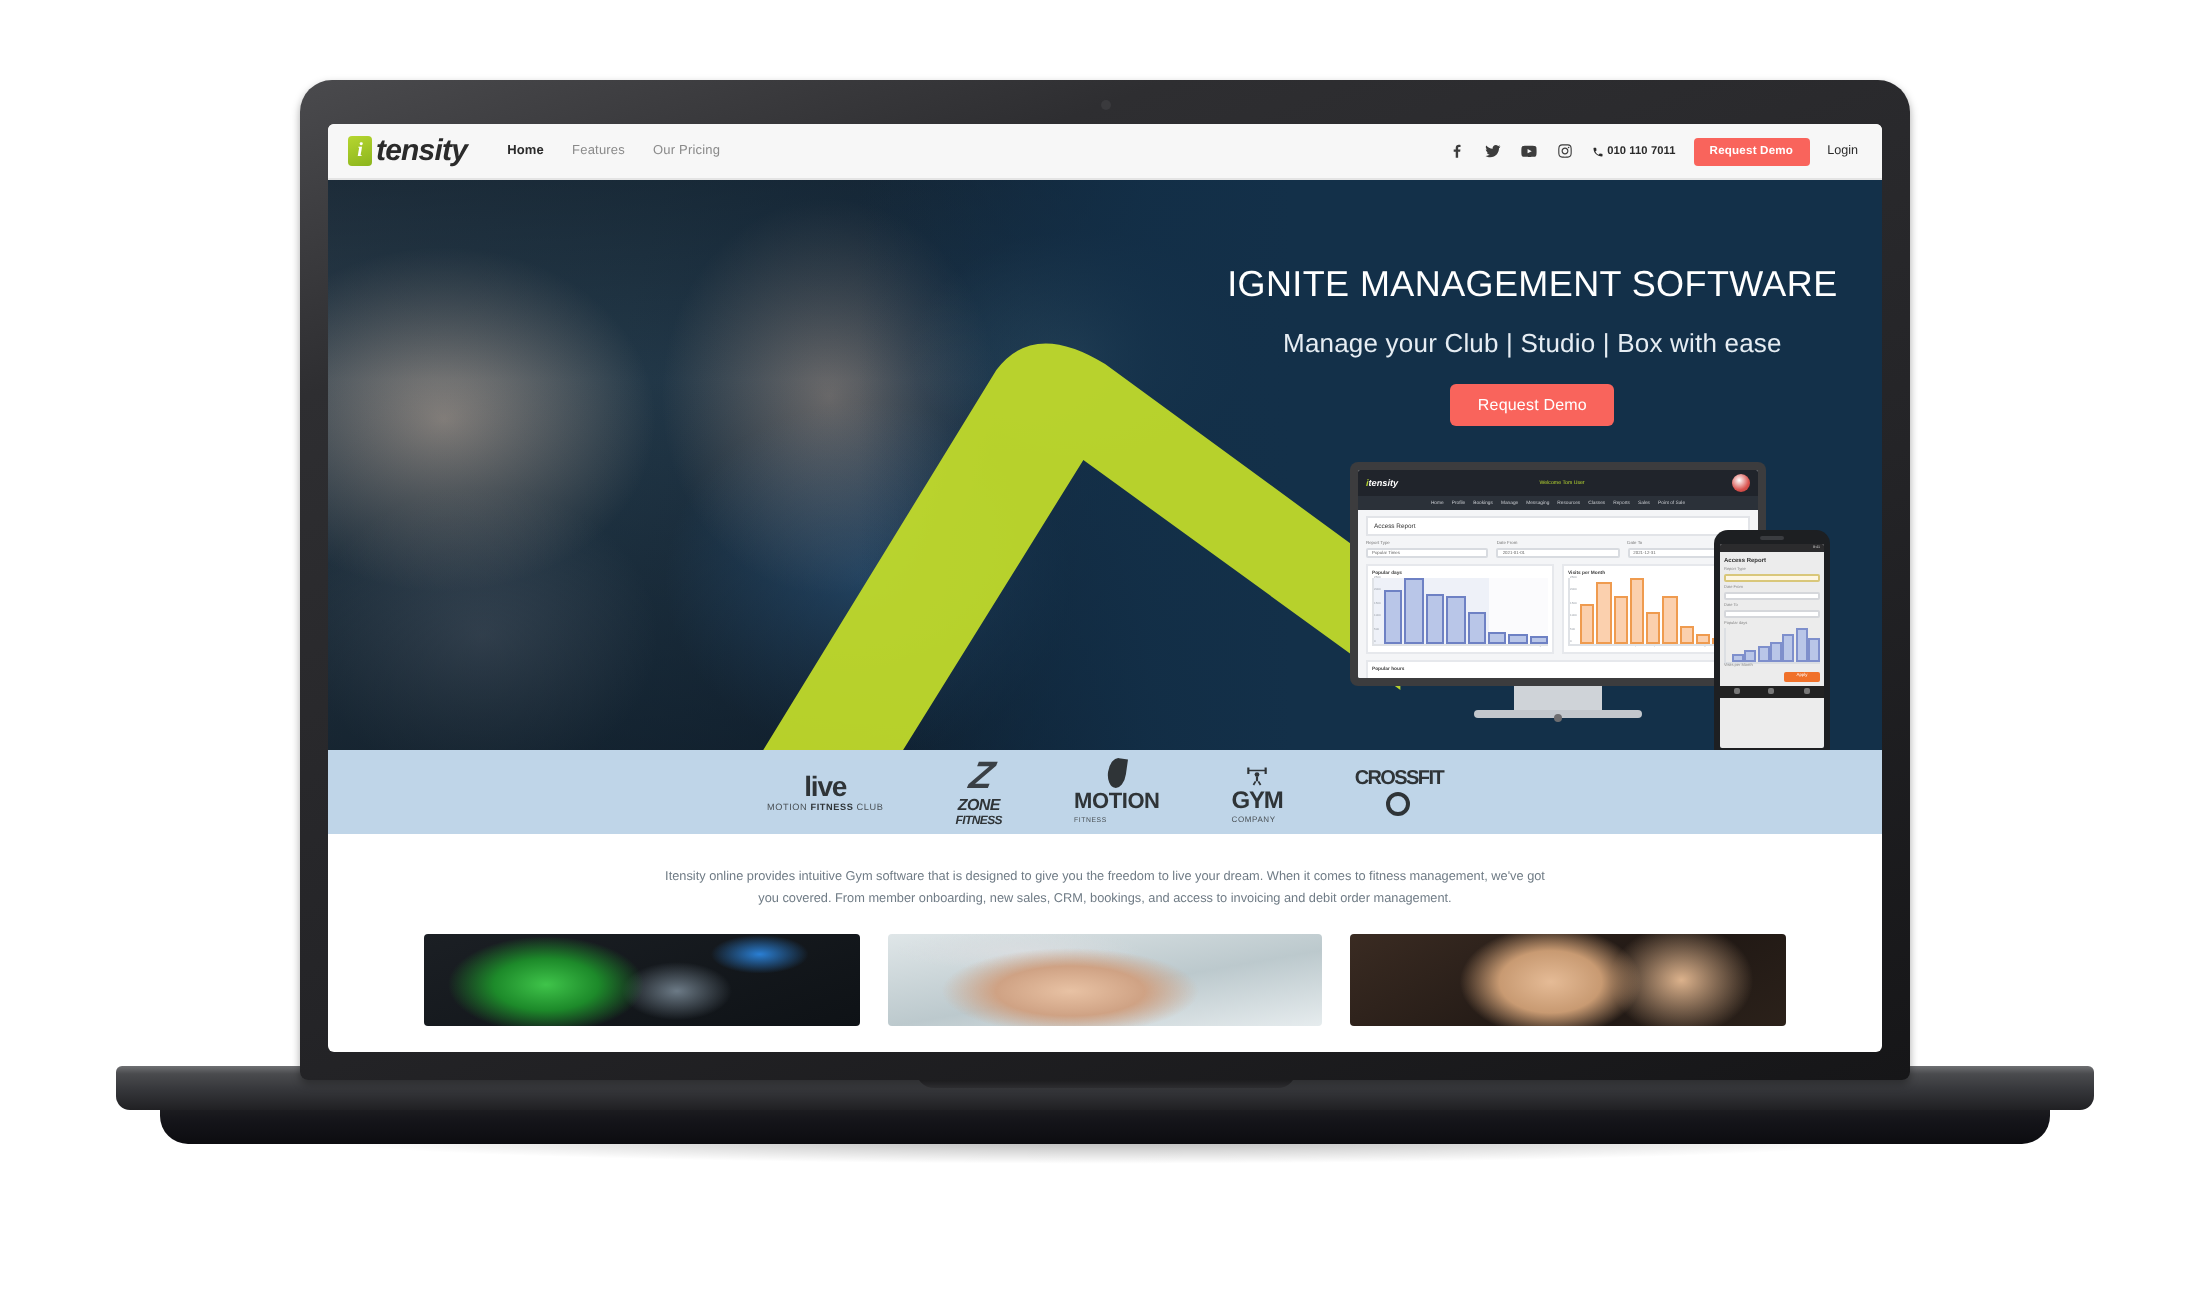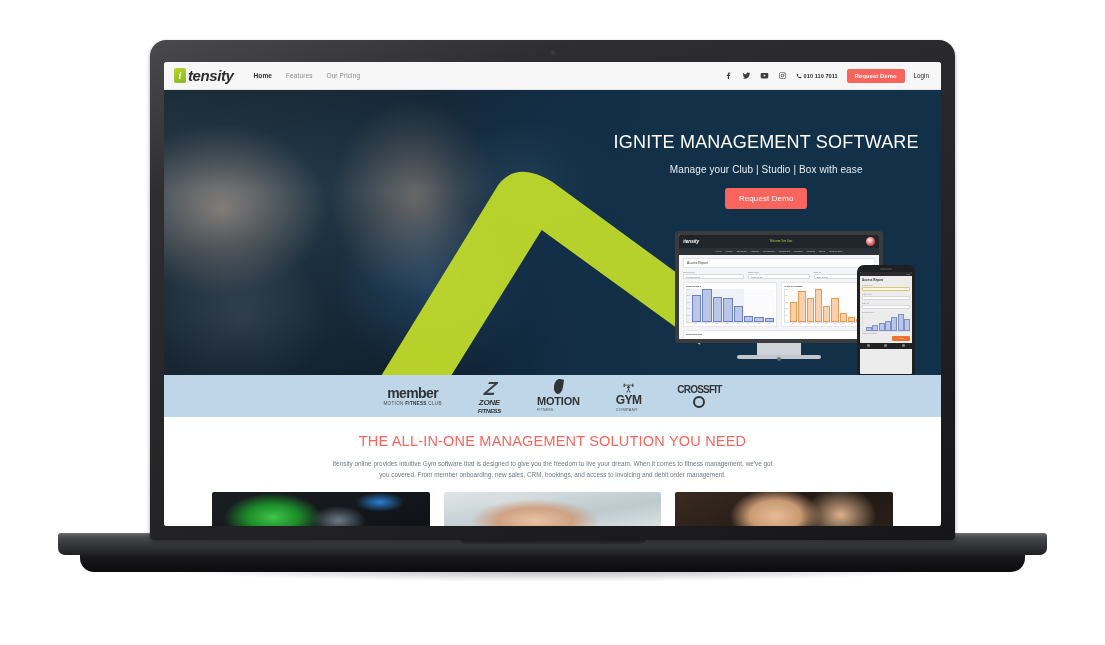--- a/index.html
+++ b/index.html
@@ -130,21 +130,21 @@
       linear-gradient(180deg, rgba(10,22,34,.45) 0%, rgba(10,22,34,.05) 35%, rgba(8,18,28,.55) 100%);
   }
   .swoosh { position:absolute; left:9%; top:0; width:60%; height:100%; z-index:2; pointer-events:none; }
   .swoosh svg { width:100%; height:100%; overflow:visible; }
 
   .hero-right {
     position:absolute; right:0; top:0; width:45%; height:100%;
     z-index:3; color:#fff; text-align:center; padding-top:42px;
   }
   .hero-title { font-size:18px; font-weight:400; letter-spacing:.2px; color:#fff; }
-  .hero-sub { font-size:10px; margin-top:11px; color:#e6edf3; letter-spacing:.1px; }
+  .hero-sub { font-size:13px; margin-top:11px; color:#e6edf3; letter-spacing:.1px; }
   .btn-demo-hero {
     margin-top:13px; background:#f9645c; color:#fff; border:none; cursor:pointer;
     font-size:8px; padding:6px 14px; border-radius:3px; letter-spacing:.1px;
   }
 
   
   .devices { position:absolute; right:26px; bottom:-6px; width:240px; height:150px; z-index:4; }
   .monitor { position:absolute; left:0; top:0; width:208px; height:128px; }
   .mon-bezel {
     width:100%; height:112px; background:#3c3c3e;
@@ -503,21 +503,21 @@
                 </div>
               </div>
             </div>
 
           </div>
         </div>
 
         <div class="clients">
 
           <div class="client">
-            <span class="c-main">member</span>
+            <span class="c-main">live</span>
             <span class="c-sub">
               <s style="text-decoration:none">MOTION </s><b>FITNESS</b><s style="text-decoration:none"> CLUB</s>
             </span>
           </div>
 
           <div class="client c-zone">
             <span class="z">Z</span>
             <span class="t">ZONE</span>
             <span class="t" style="font-size:6px">FITNESS</span>
           </div>
@@ -545,21 +545,20 @@
           </div>
 
           <div class="client c-cf">
             <span class="word">CROSSFIT</span>
             <span class="ring"></span>
           </div>
 
         </div>
 
         <div class="intro">
-          <h2>THE ALL-IN-ONE MANAGEMENT SOLUTION YOU NEED</h2>
           <p>Itensity online provides intuitive Gym software that is designed to give you the freedom to live your dream. When it comes to fitness management, we've got you covered. From member onboarding, new sales, CRM, bookings, and access to invoicing and debit order management.</p>
 
           <div class="cards">
             <div class="card card1"></div>
             <div class="card card2"></div>
             <div class="card card3"></div>
           </div>
         </div>
 
       </div>

